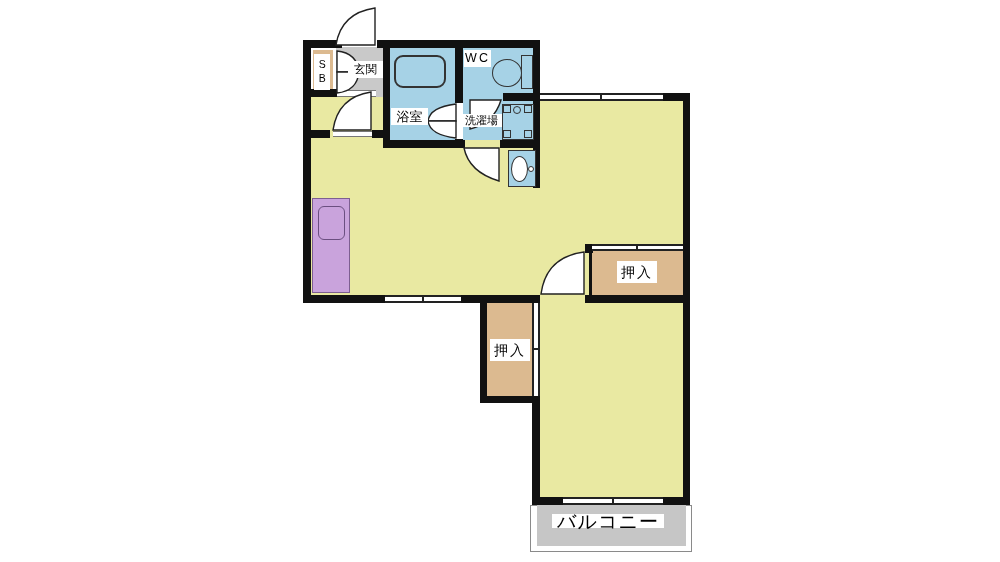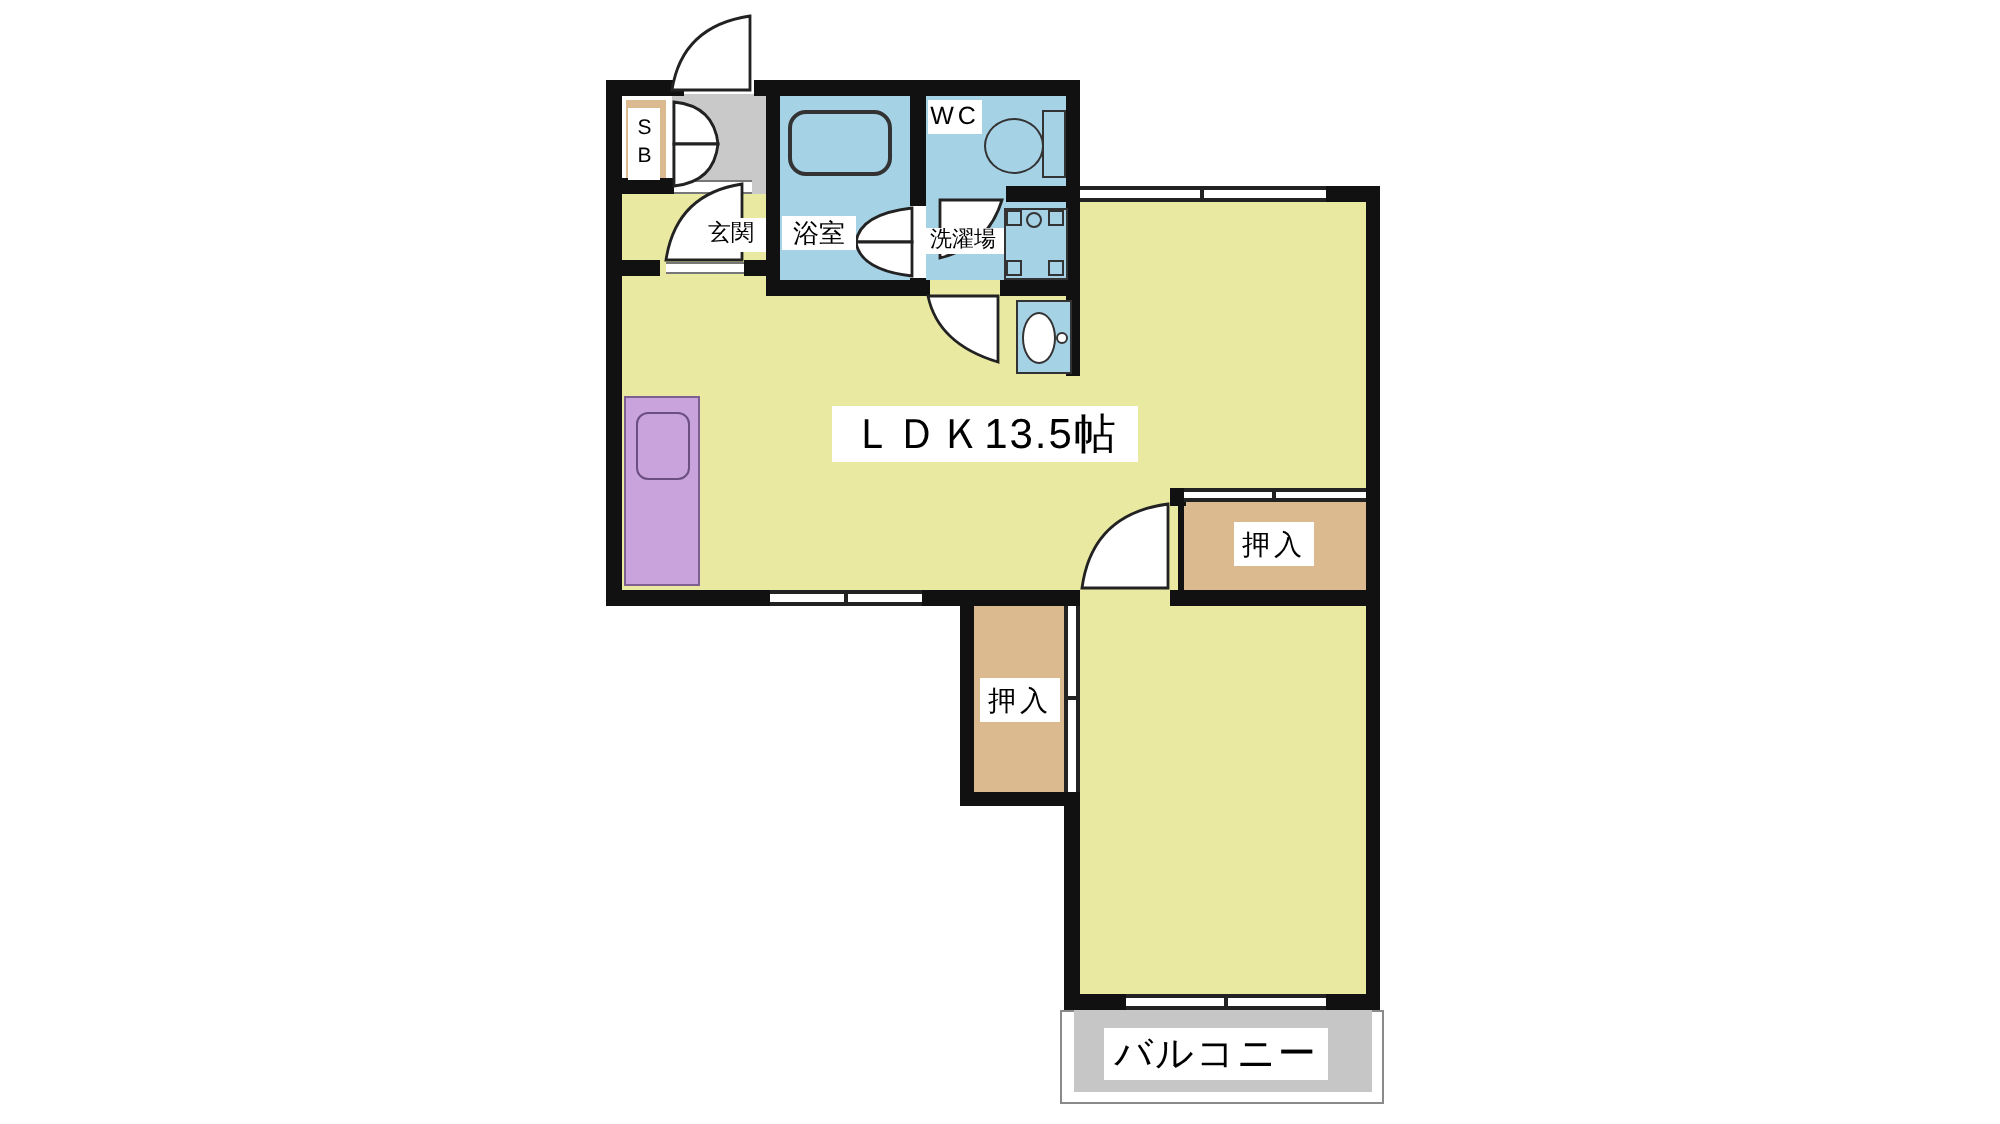--- a/index.html
+++ b/index.html
@@ -20,21 +20,21 @@
   .tick{position:absolute;background:#222;}
   .step{position:absolute;background:#fff;border-top:1px solid #777;border-bottom:1px solid #777;box-sizing:border-box;}
   .label{
     position:absolute;background:#fff;color:#000;display:flex;align-items:center;justify-content:center;
     line-height:1;white-space:nowrap;
   }
   .label-ldk{font-size:21px;letter-spacing:1px;}
   .label-room{font-size:21px;}
   .label-balcony{font-size:19px;letter-spacing:1px;}
   .label-closet{font-size:14px;letter-spacing:2px;}
-  .label-small{font-size:11.5px;margin-top:48px;}
+  .label-small{font-size:11.5px;}
   .label-bath{font-size:13px;}
   .label-wc{font-size:12.5px;letter-spacing:2px;}
   .label-laundry{font-size:11px;}
   .label-sb{font-size:10.5px;writing-mode:vertical-lr;text-orientation:upright;letter-spacing:2px;}
   .fixture{position:absolute;box-sizing:border-box;border:2px solid #333;}
   .arcs{position:absolute;left:0;top:0;}
   .arcs path{fill:#fff;stroke:#222;stroke-width:1.4px;}
 </style>
 </head>
 <body>
@@ -131,22 +131,21 @@
     <path d="M337,51 Q357,53 359,72 L337,72 Z"></path>
     <path d="M337,93 Q357,91 359,72 L337,72 Z"></path>
     <path d="M371,130 L371,92 Q338,97 333,130 Z"></path>
     <path d="M456,104 Q430,107 428,121 L456,121 Z"></path>
     <path d="M456,138 Q430,135 428,121 L456,121 Z"></path>
     <path d="M470,100 L470,129 Q494,123 501,100 Z"></path>
     <path d="M499,148 L464,148 Q469,172 499,181 Z"></path>
     <path d="M584,294 L584,252 Q546,257 541,294 Z"></path>
   </svg>
 
-  <div class="label label-ldk" style="left:416px;top:203px;width:153px;height:28px;">ＬＤＫ13.5帖</div>
-  <div class="label label-balcony" style="left:552px;top:514px;width:112px;height:26px;text-align:right;">バルコニー</div>
+  <div class="label label-balcony" style="left:552px;top:514px;width:112px;height:14px;text-align:right;">バルコニー</div>
   <div class="label label-closet" style="left:617px;top:261px;width:40px;height:22px;">押入</div>
   <div class="label label-closet" style="left:490px;top:339px;width:40px;height:22px;">押入</div>
   <div class="label label-small" style="left:348px;top:61px;width:35px;height:17px;">玄関</div>
   <div class="label label-bath" style="left:391px;top:108px;width:37px;height:17px;">浴室</div>
   <div class="label label-wc" style="left:464px;top:50px;width:27px;height:17px;">WC</div>
   <div class="label label-laundry" style="left:461px;top:114px;width:41px;height:13px;">洗濯場</div>
   <div class="label label-sb" style="left:314px;top:54px;width:16px;height:36px;">SB</div>
 
 </div>
 

